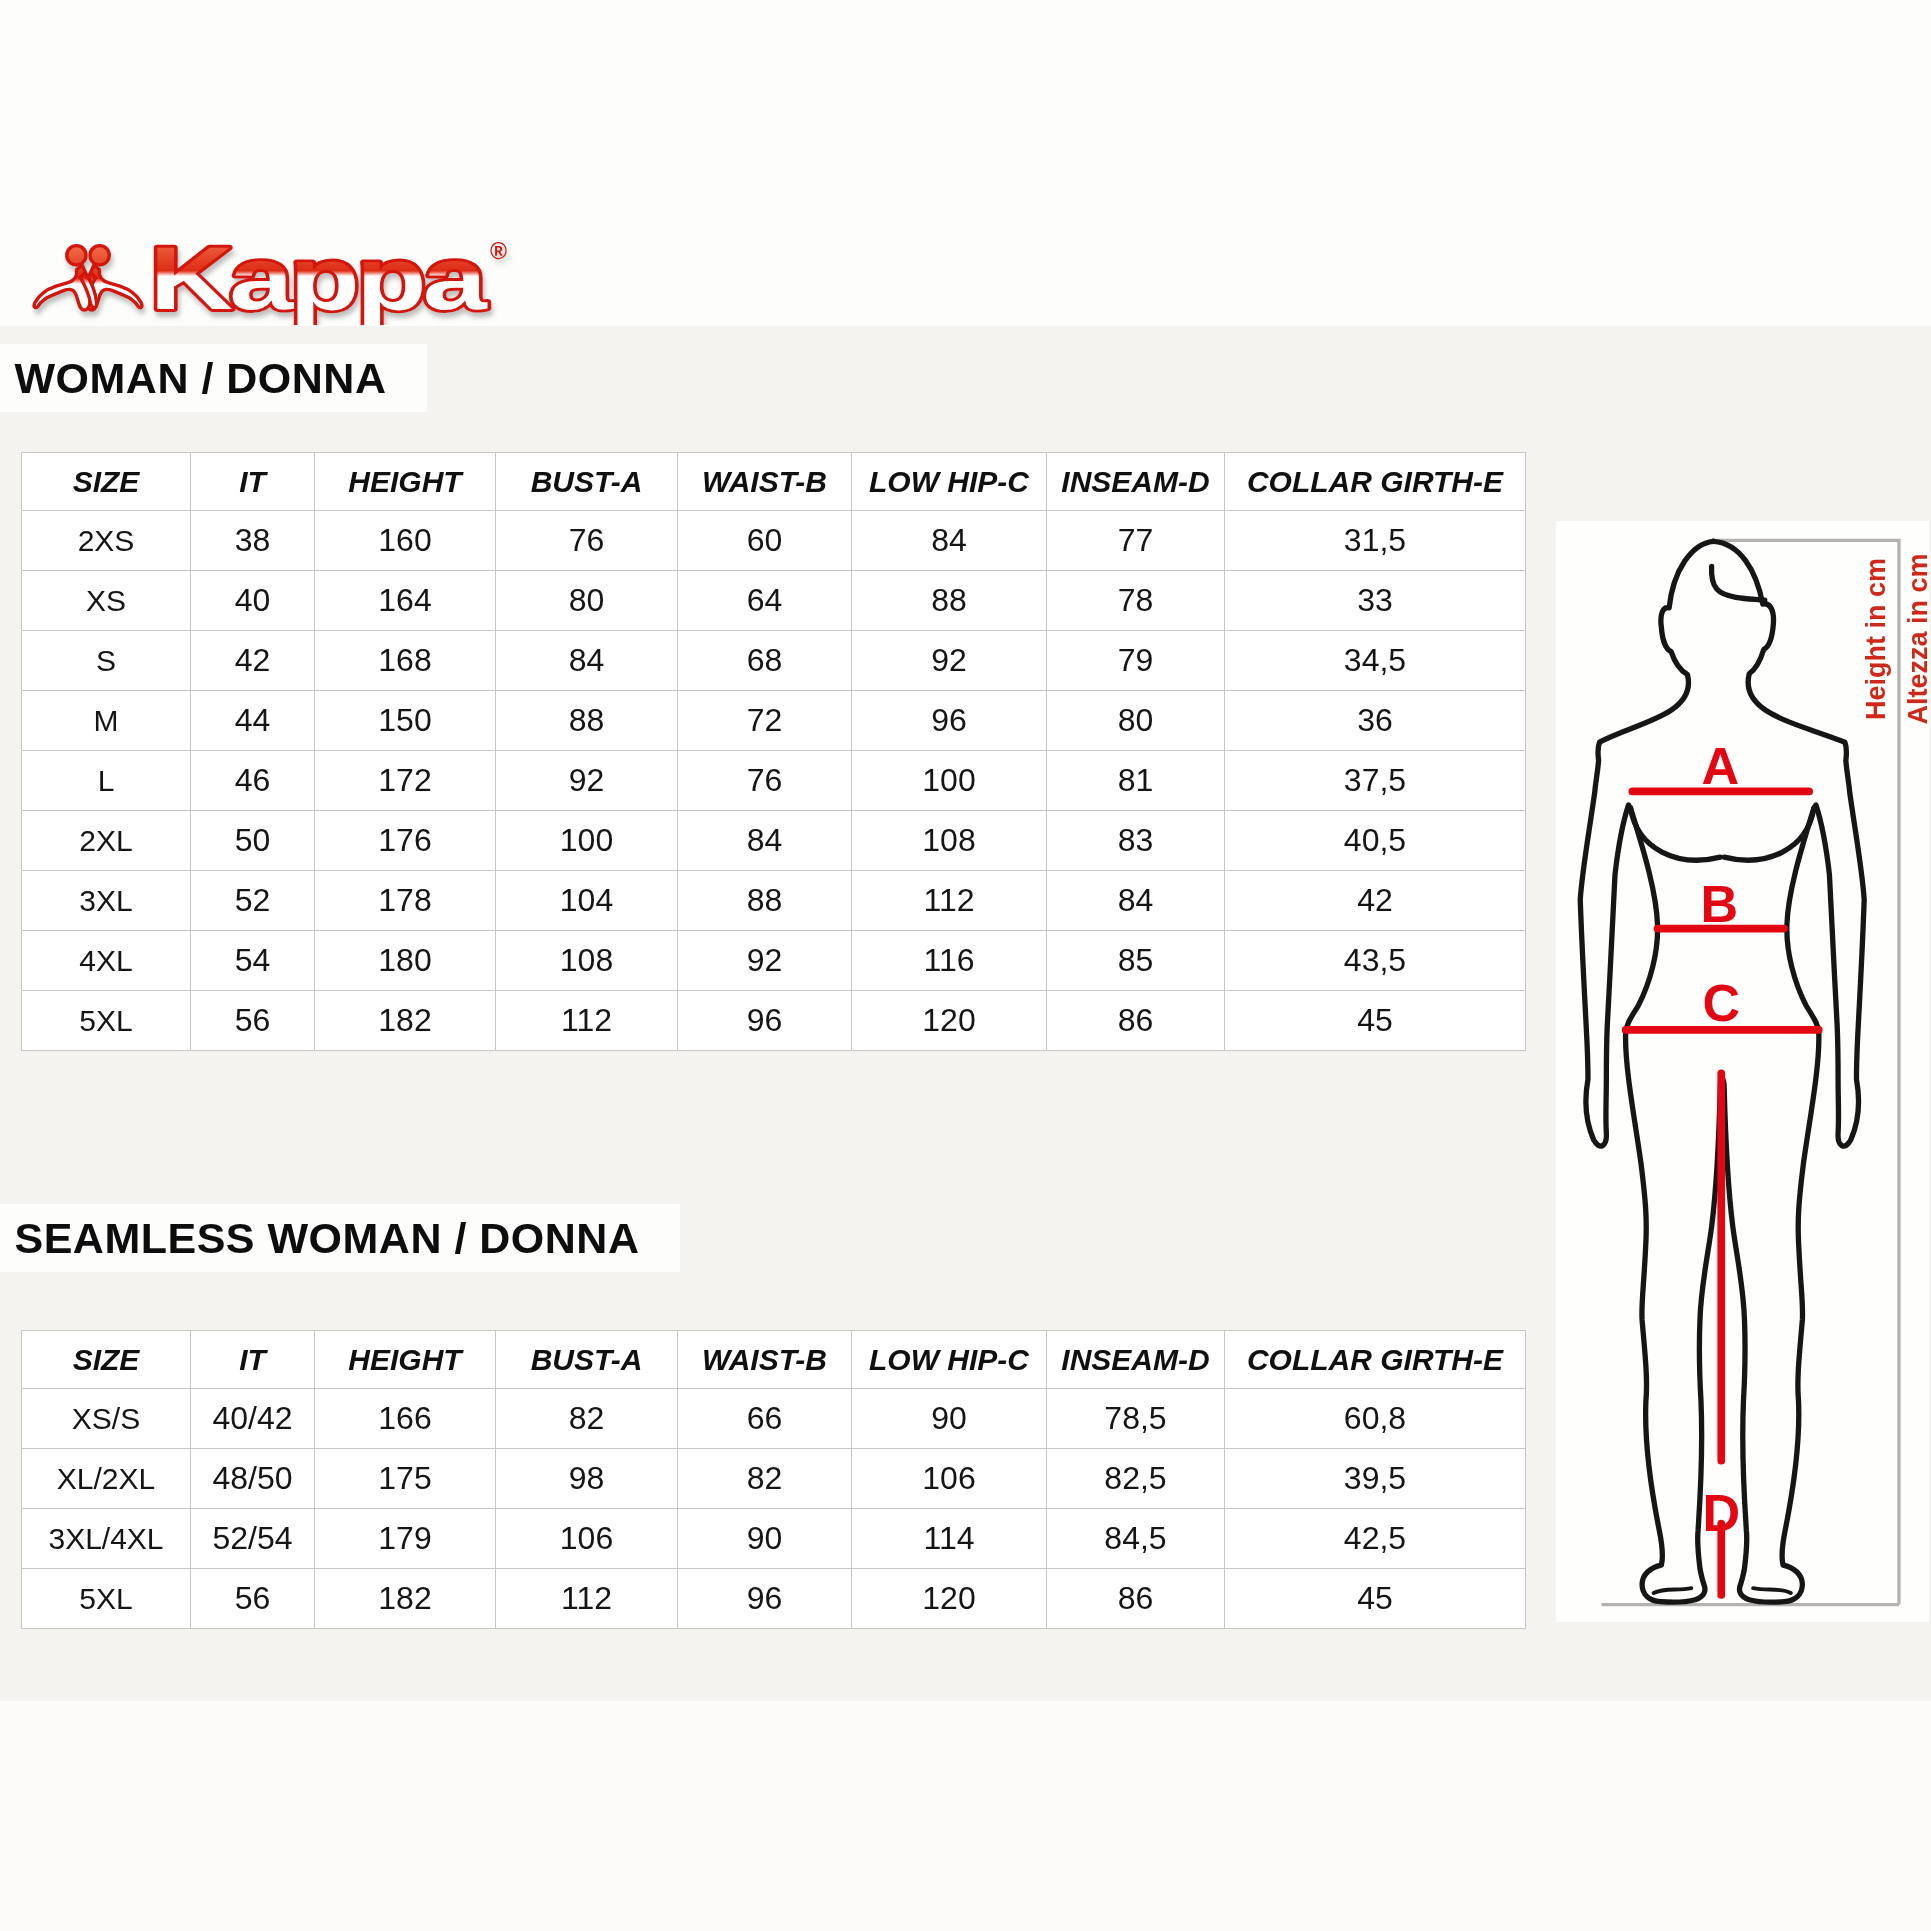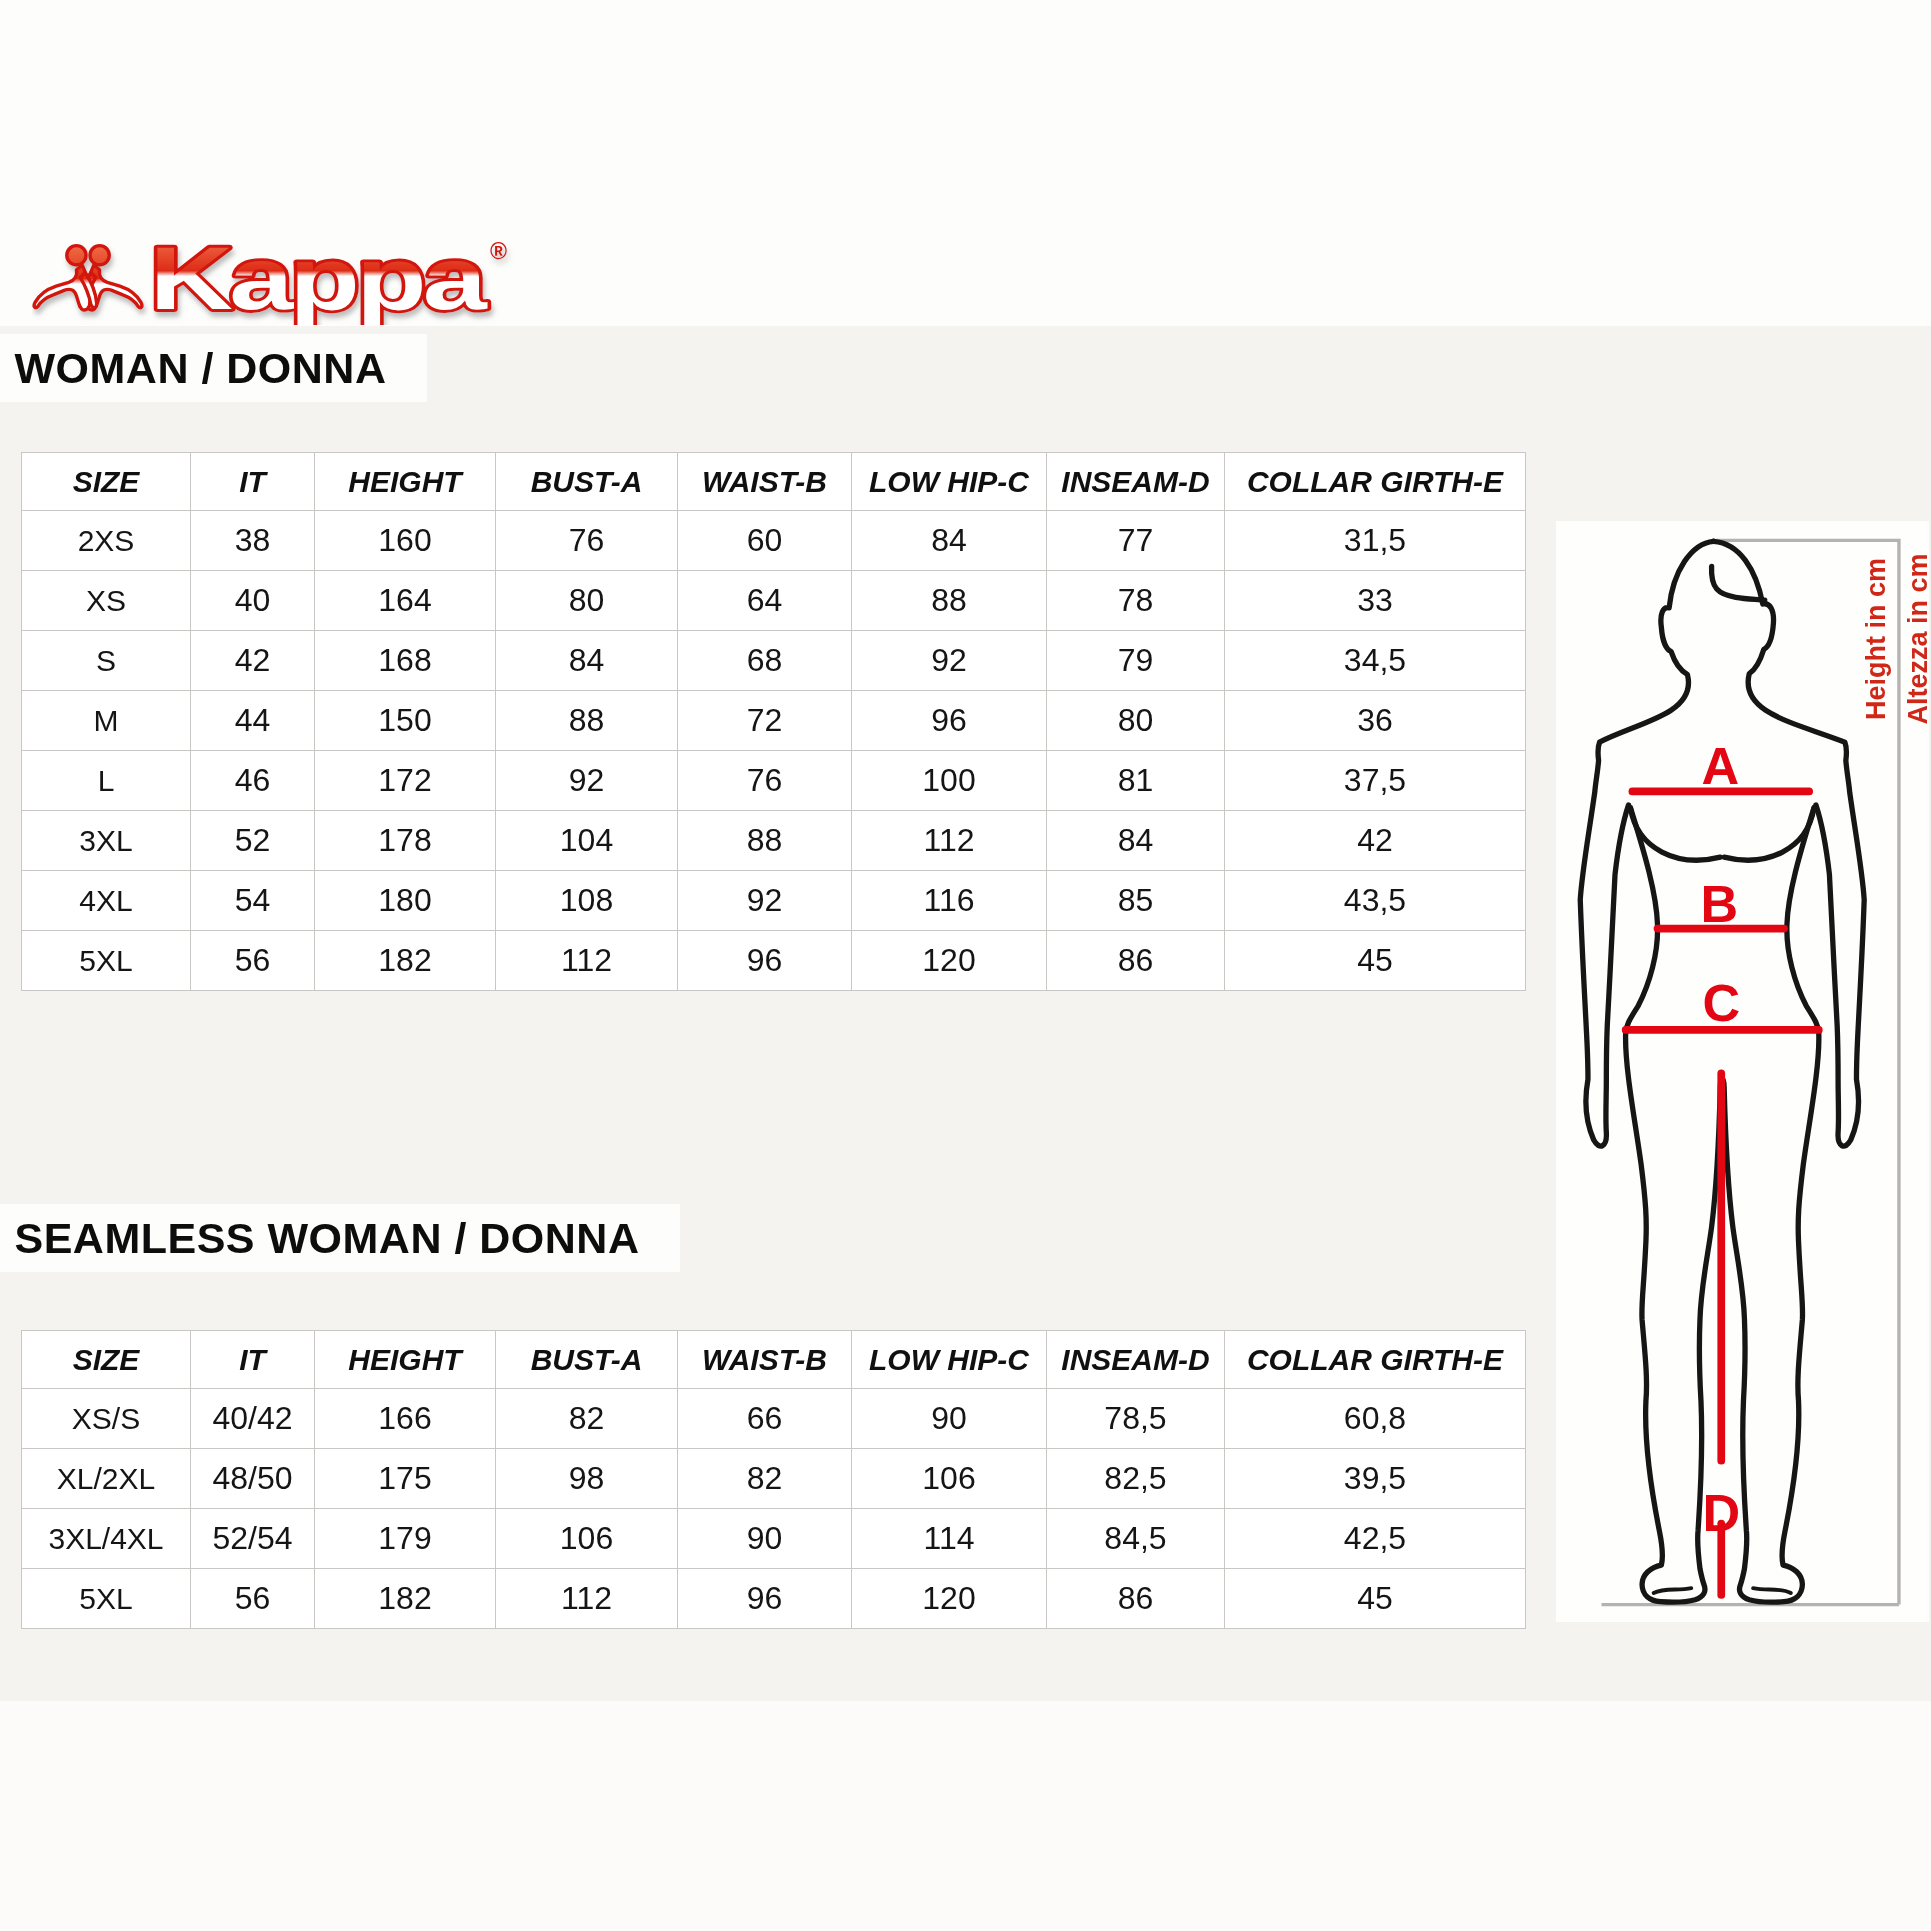--- a/index.html
+++ b/index.html
@@ -11,21 +11,21 @@
   }
   .beige-band{position:absolute;left:0;top:326px;width:1931px;height:1375px;background:#f5f3ef;}
   .band-top{position:absolute;left:0;top:0;width:1931px;height:328px;background:#fdfdfc;}
   .figure-panel{position:absolute;left:1556px;top:521px;width:373px;height:1101px;background:#fefefd;}
   .logo-svg{position:absolute;left:32px;top:232px;width:483px;height:93px;}
   .section-title{
     position:absolute;left:0;margin:0;background:#fdfdfc;
     padding:9.7px 41px 9.7px 14.5px;
     font-size:43px;font-weight:bold;letter-spacing:0.5px;color:#0d0d0d;white-space:nowrap;
   }
-  .title-1{top:334px;}
+  .title-1{top:344px;}
   .title-2{top:1204px;}
   table.size-table{
     position:absolute;left:21px;border-collapse:collapse;table-layout:fixed;width:1502px;
     background:#fff;
   }
   .table-1{top:452px;}
   .table-2{top:1330px;}
   table.size-table th,table.size-table td{
     border:1.9px solid #c9c7c4;text-align:center;vertical-align:middle;padding:0;
   }
@@ -147,20 +147,30 @@
         <td>L</td>
         <td>46</td>
         <td>172</td>
         <td>92</td>
         <td>76</td>
         <td>100</td>
         <td>81</td>
         <td>37,5</td>
       </tr>
       <tr>
+        <td>2XL</td>
+        <td>50</td>
+        <td>176</td>
+        <td>100</td>
+        <td>84</td>
+        <td>108</td>
+        <td>83</td>
+        <td>40,5</td>
+      </tr>
+      <tr>
         <td>3XL</td>
         <td>52</td>
         <td>178</td>
         <td>104</td>
         <td>88</td>
         <td>112</td>
         <td>84</td>
         <td>42</td>
       </tr>
       <tr>

